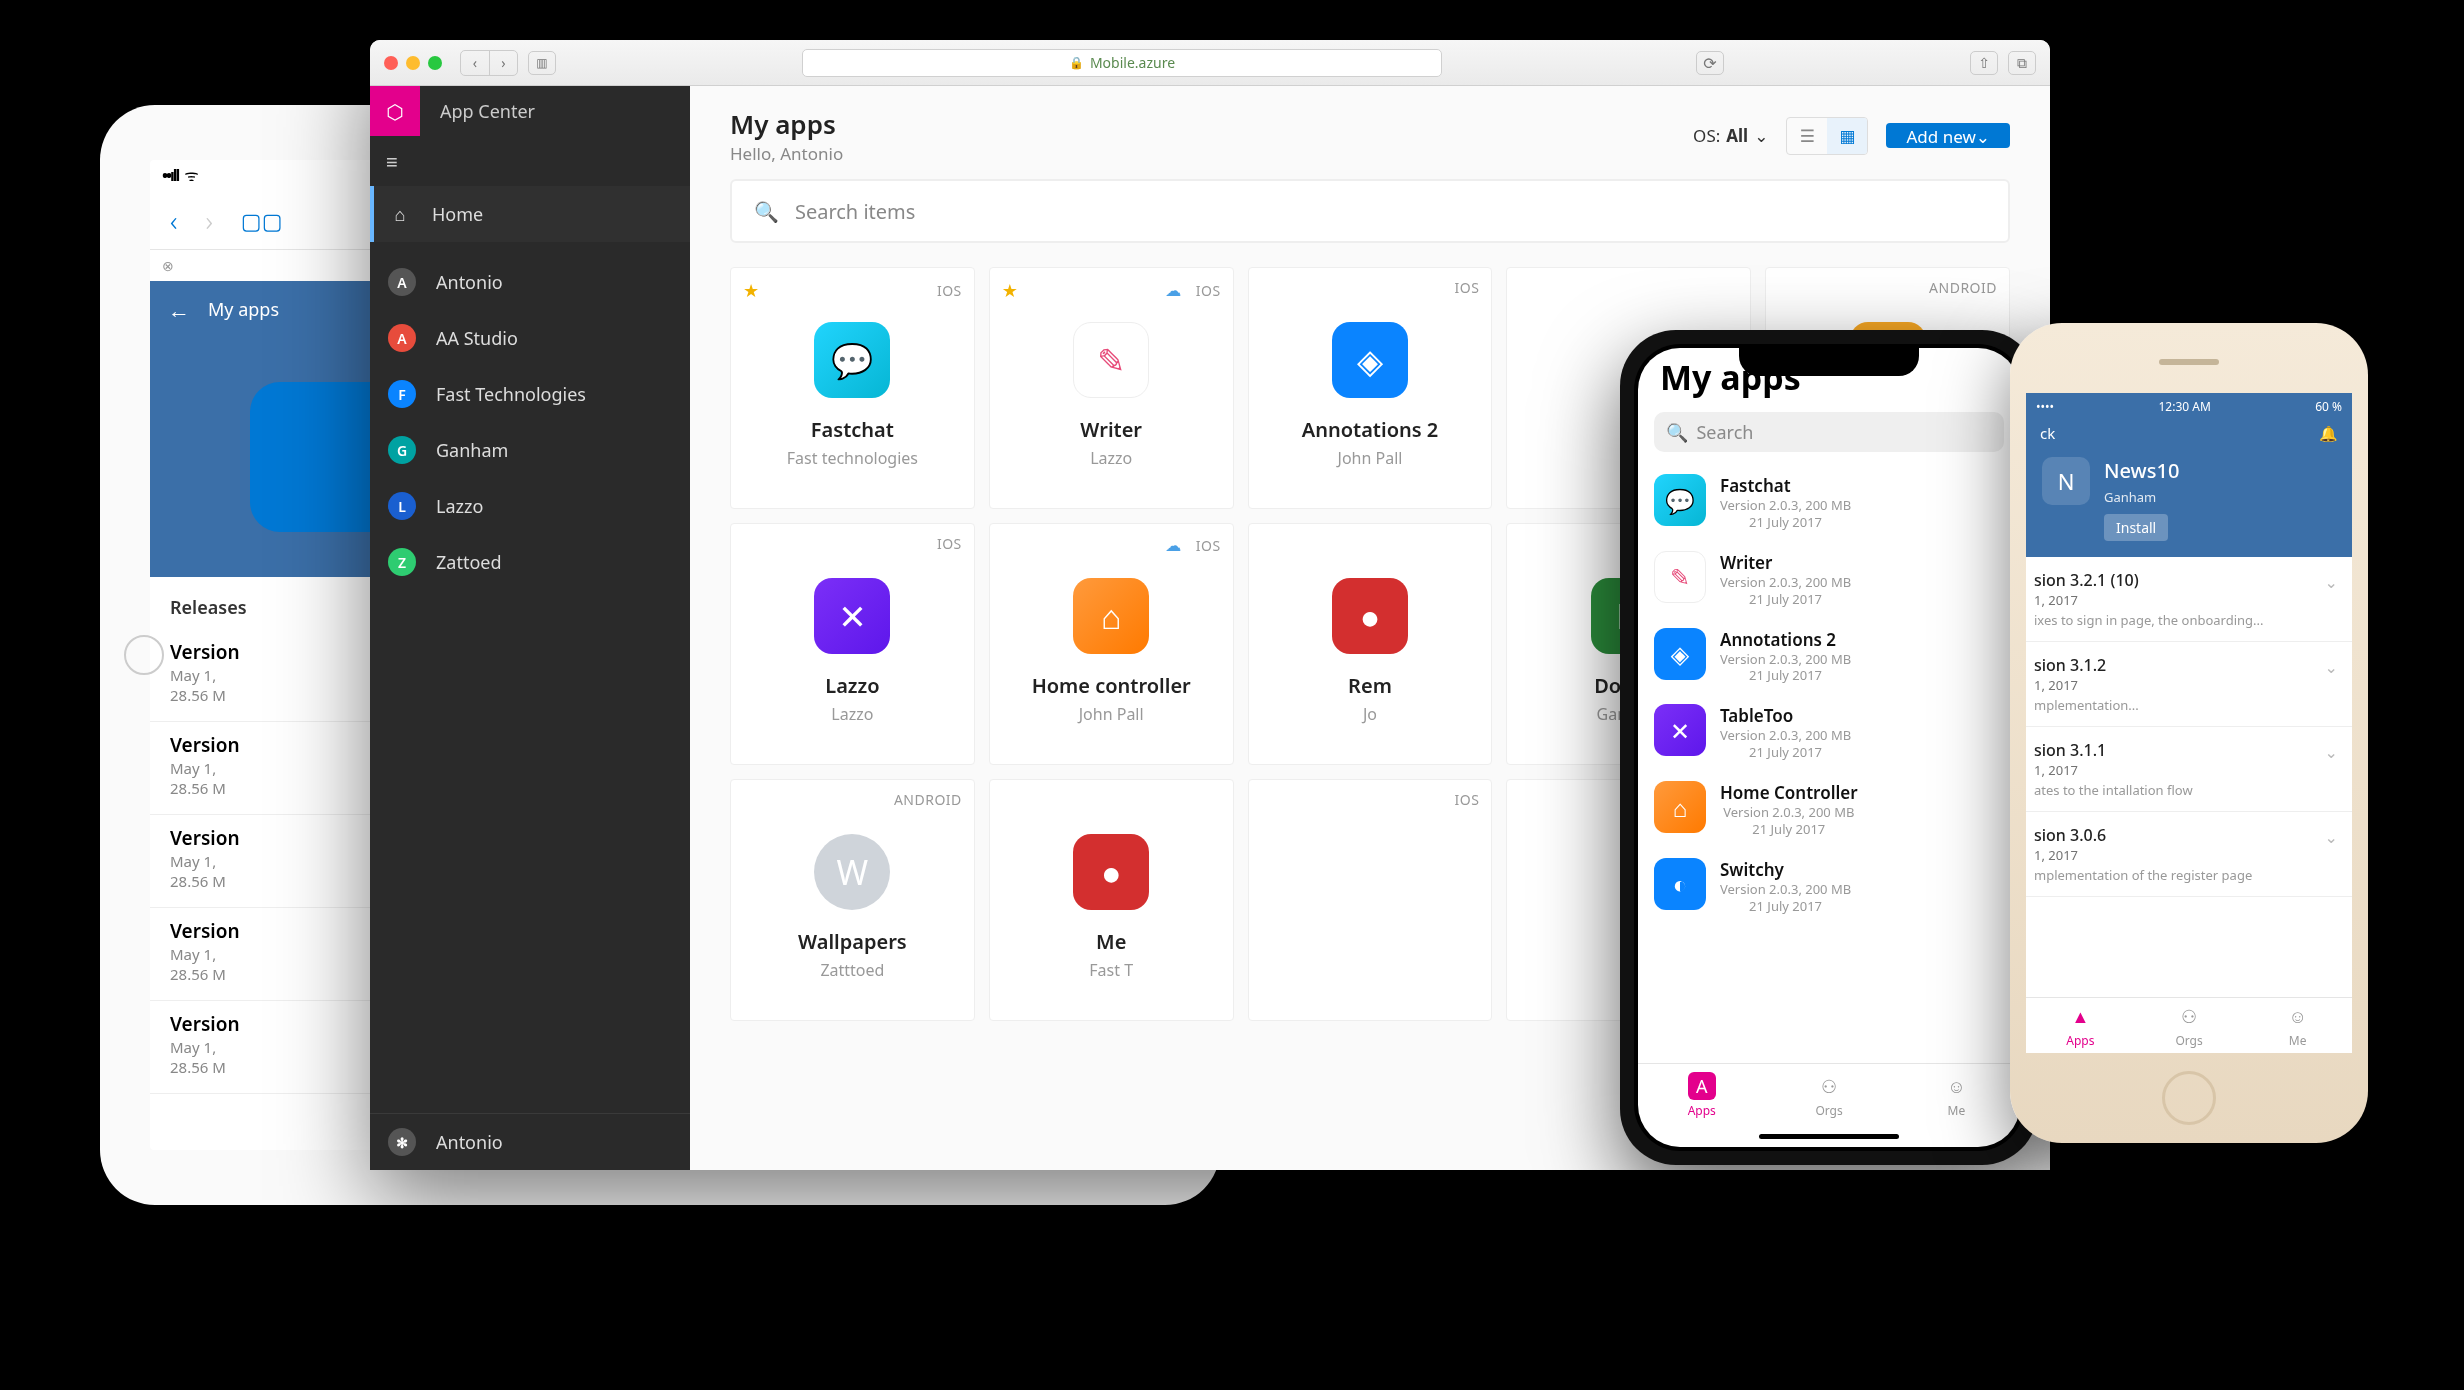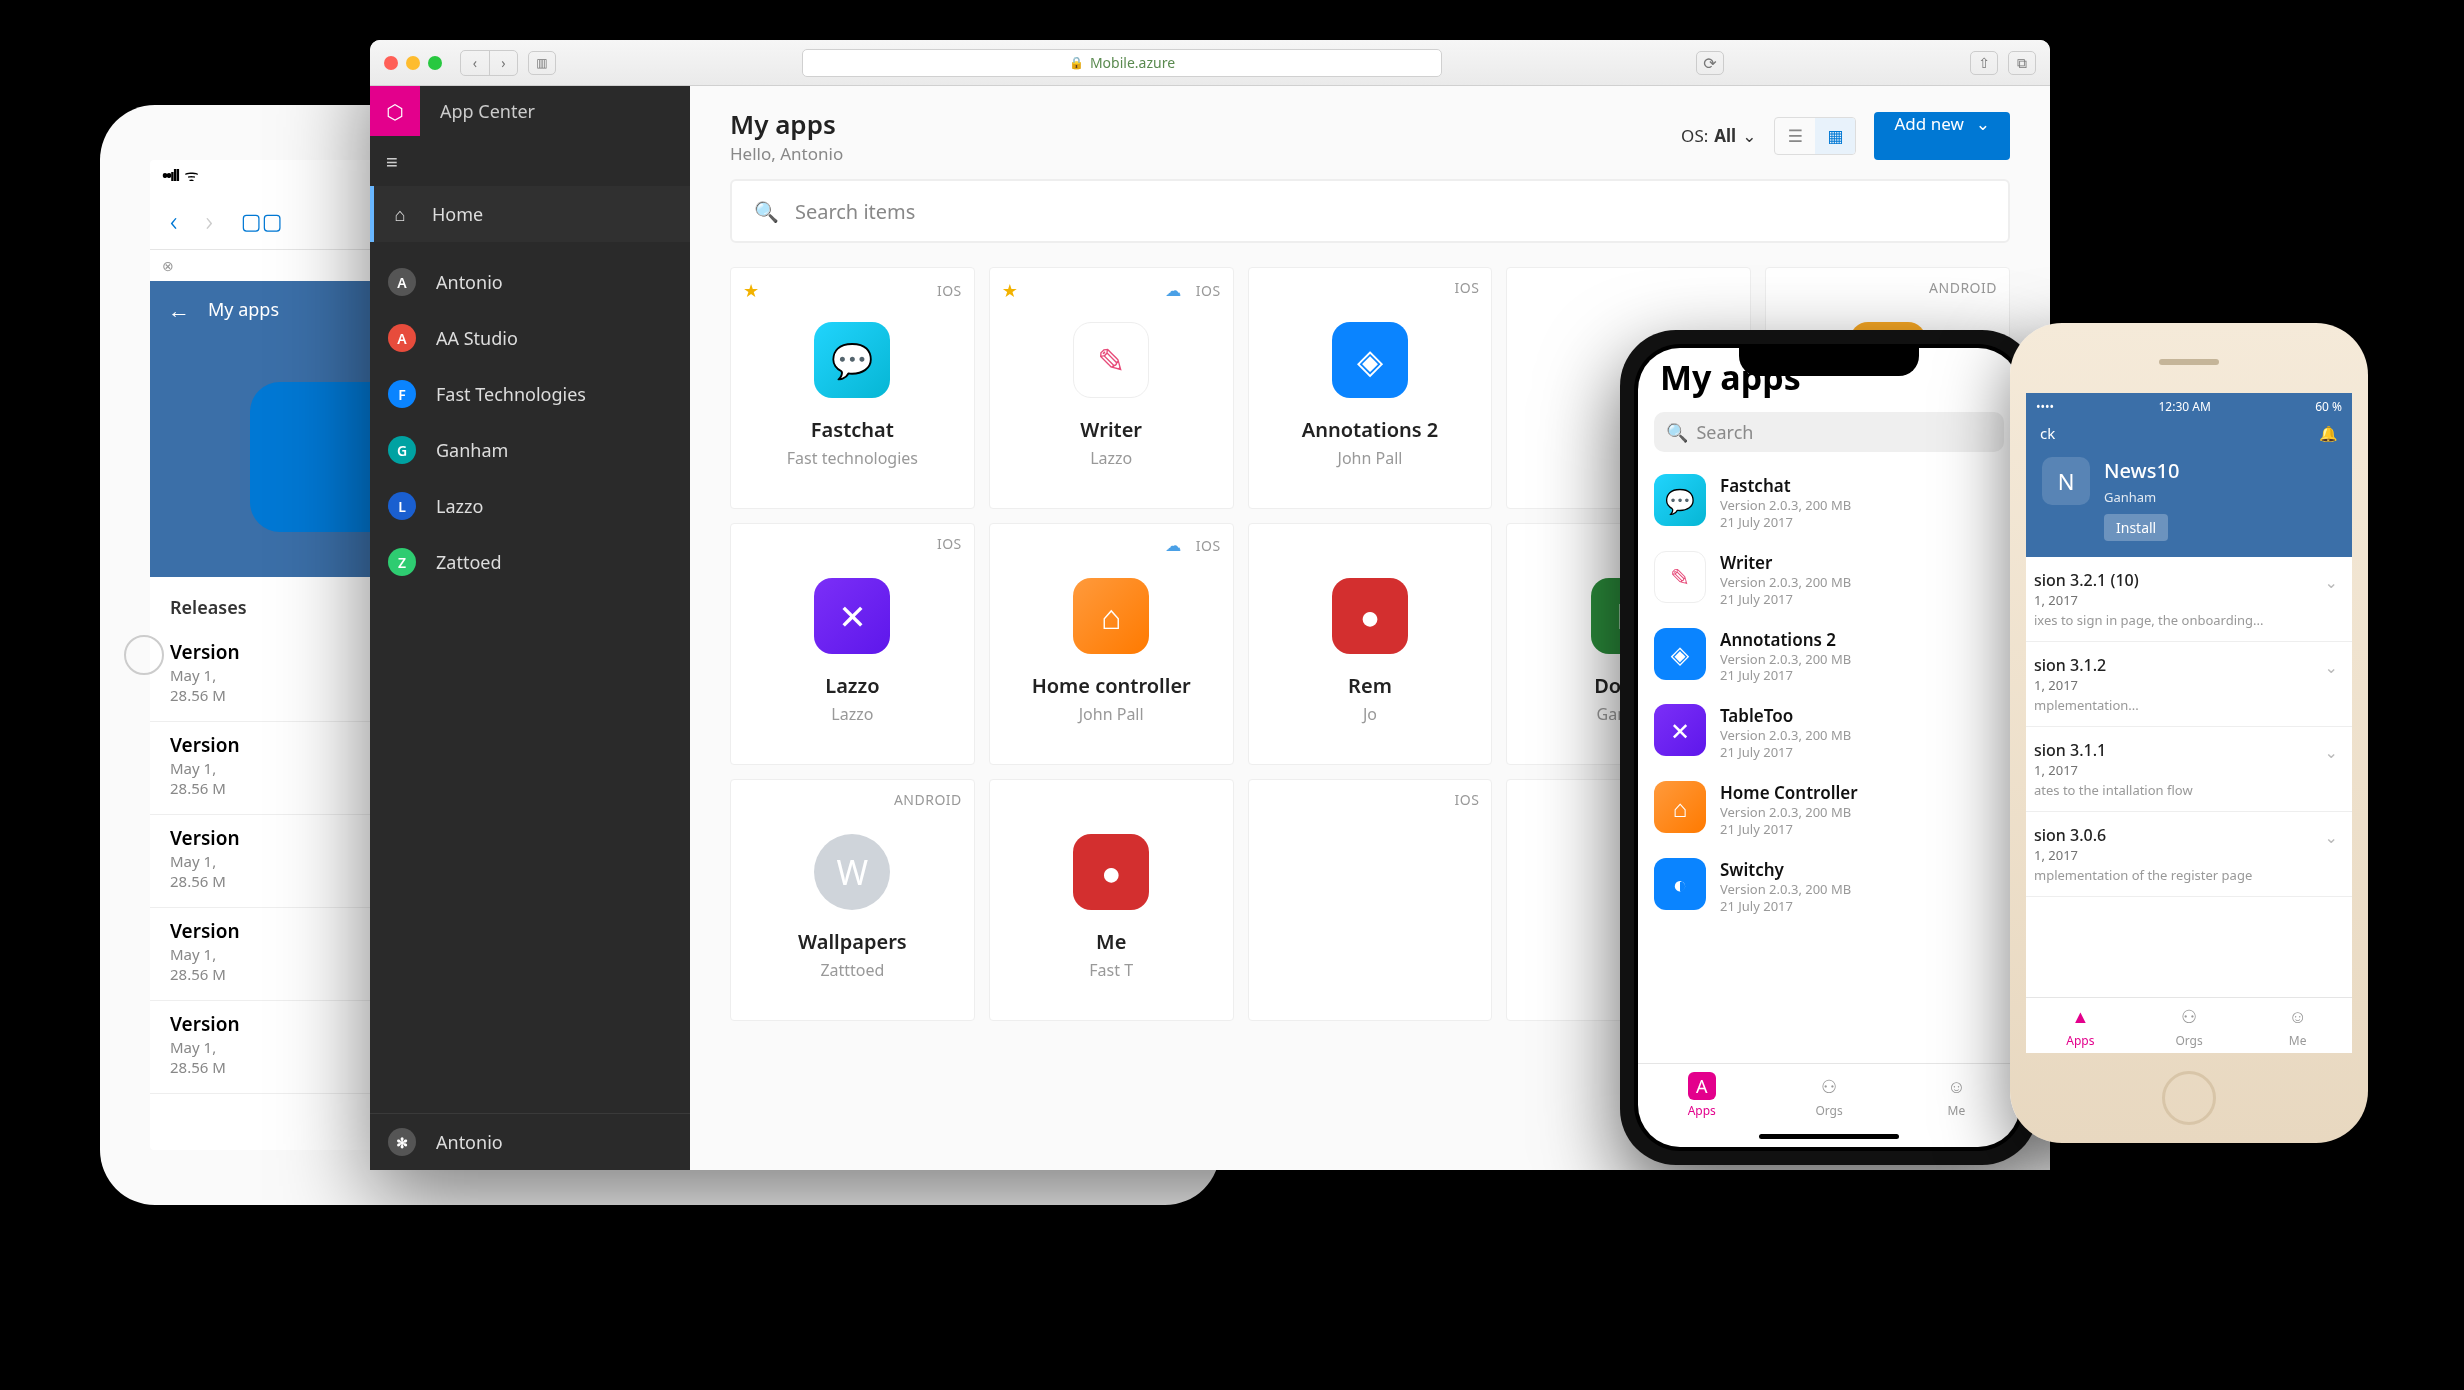--- a/index.html
+++ b/index.html
@@ -57,21 +57,21 @@
 
 .main { flex: 1; background: #fafafa; display: flex; flex-direction: column; overflow: hidden; }
 .main-header { display: flex; align-items: center; padding: 20px 40px 14px 40px; gap: 20px; }
 .main-title { font-size: 26px; font-weight: 600; color: #222; }
 .main-sub { font-size: 17px; color: #888; }
 .header-right { margin-left: auto; display: flex; align-items: center; gap: 18px; font-size: 17px; color: #333; }
 .os-filter { display: flex; align-items: center; gap: 6px; cursor: pointer; }
 .view-toggle { display: flex; border: 1px solid #ddd; border-radius: 4px; overflow: hidden; }
 .view-toggle div { width: 40px; height: 36px; display: flex; align-items: center; justify-content: center; color: #888; }
 .view-toggle .active { background: #e8f2fb; color: #0078d4; }
-.add-new { background: #0078d4; color: #fff; height: 48px; padding: 0 20px; border-radius: 4px; display: flex; align-items: flex-start; gap: 12px; font-size: 17px; cursor: pointer; }
+.add-new { background: #0078d4; color: #fff; height: 25px; padding: 0 20px; border-radius: 4px; display: flex; align-items: flex-end; gap: 0; font-size: 17px; cursor: pointer; }
 
 .search-wrap { padding: 0 40px 24px; }
 .search-box { height: 64px; background: #fff; border: 2px solid #eee; border-radius: 6px; display: flex; align-items: center; padding: 0 22px; gap: 16px; font-size: 20px; color: #888; }
 
 .grid { padding: 0 40px; display: grid; grid-template-columns: repeat(5, 1fr); gap: 14px; overflow: hidden; align-content: start; }
 .card { background: #fff; border: 1px solid #eee; border-radius: 4px; height: 242px; padding: 14px; display: flex; flex-direction: column; align-items: center; position: relative; }
 .card-top { position: absolute; top: 10px; left: 12px; right: 12px; display: flex; align-items: center; justify-content: space-between; font-size: 14px; color: #999; text-transform:uppercase; letter-spacing:.5px;}
 .card-top .star { color: #f2b200; font-size: 18px; }
 .card-top .cloud { color: #4aa0e6; font-size: 16px; margin-left:auto; margin-right:8px;}
 .card-icon { width: 76px; height: 76px; border-radius: 18px; margin-top: 40px; display: flex; align-items: center; justify-content: center; font-size: 34px; color: #fff; }
@@ -84,21 +84,21 @@
 .iphonex-screen { width: 100%; height: 100%; background: #fff; border-radius: 42px; overflow: hidden; position: relative; display: flex; flex-direction: column; }
 .notch { position: absolute; top: 0; left: 50%; transform: translateX(-50%); width: 180px; height: 28px; background: #000; border-radius: 0 0 20px 20px; z-index: 5; }
 .x-status { height: 44px; display: flex; justify-content: space-between; align-items: center; padding: 6px 28px 0; font-size: 17px; font-weight: 600; color: #000; }
 .x-title { font-size: 34px; font-weight: 700; padding: 6px 22px 12px; }
 .x-search { margin: 0 16px 12px; height: 40px; background: #efefef; border-radius: 10px; display: flex; align-items: center; padding: 0 12px; gap: 8px; color: #8a8a8a; font-size: 18px; }
 .x-list { flex: 1; overflow: hidden; }
 .x-item { display: flex; padding: 10px 16px; gap: 14px; align-items: flex-start; }
 .x-item-icon { width: 52px; height: 52px; border-radius: 12px; flex-shrink: 0; display:flex;align-items:center;justify-content:center;color:#fff;font-size:24px;}
 .x-item-txt { display: flex; flex-direction: column; }
 .x-item-name { font-size: 17px; font-weight: 600; color: #111; }
-.x-item-meta { font-size: 13px; color: #999; line-height: 1.3; }
+.x-item-meta { font-size: 13px; color: #999; line-height: 1.3; text-align: center; }
 .x-tabbar { height: 84px; border-top: 1px solid #e5e5e5; display: flex; justify-content: space-around; padding-top: 8px; }
 .x-tab { display: flex; flex-direction: column; align-items: center; gap: 2px; font-size: 12px; color: #999; }
 .x-tab.active { color: #e3008c; }
 .x-tab-icon { width: 28px; height: 28px; border-radius: 6px; display:flex;align-items:center;justify-content:center;font-size:18px;}
 .x-homebar{position:absolute;bottom:8px;left:50%;transform:translateX(-50%);width:140px;height:5px;background:#000;border-radius:3px;}
 
 
 .iphone8 { position: absolute; left: 2010px; top: 323px; width: 358px; height: 820px; background: linear-gradient(#f5ead9,#e8d8c0); border-radius: 52px; padding: 70px 16px 90px; box-shadow: 0 25px 70px rgba(0,0,0,.5); }
 .i8-screen { width: 100%; height: 100%; background: #fff; overflow: hidden; display: flex; flex-direction: column; }
 .i8-home { position: absolute; bottom: 18px; left: 50%; transform: translateX(-50%); width: 54px; height: 54px; border: 3px solid #d8c5a8; border-radius: 50%; }

